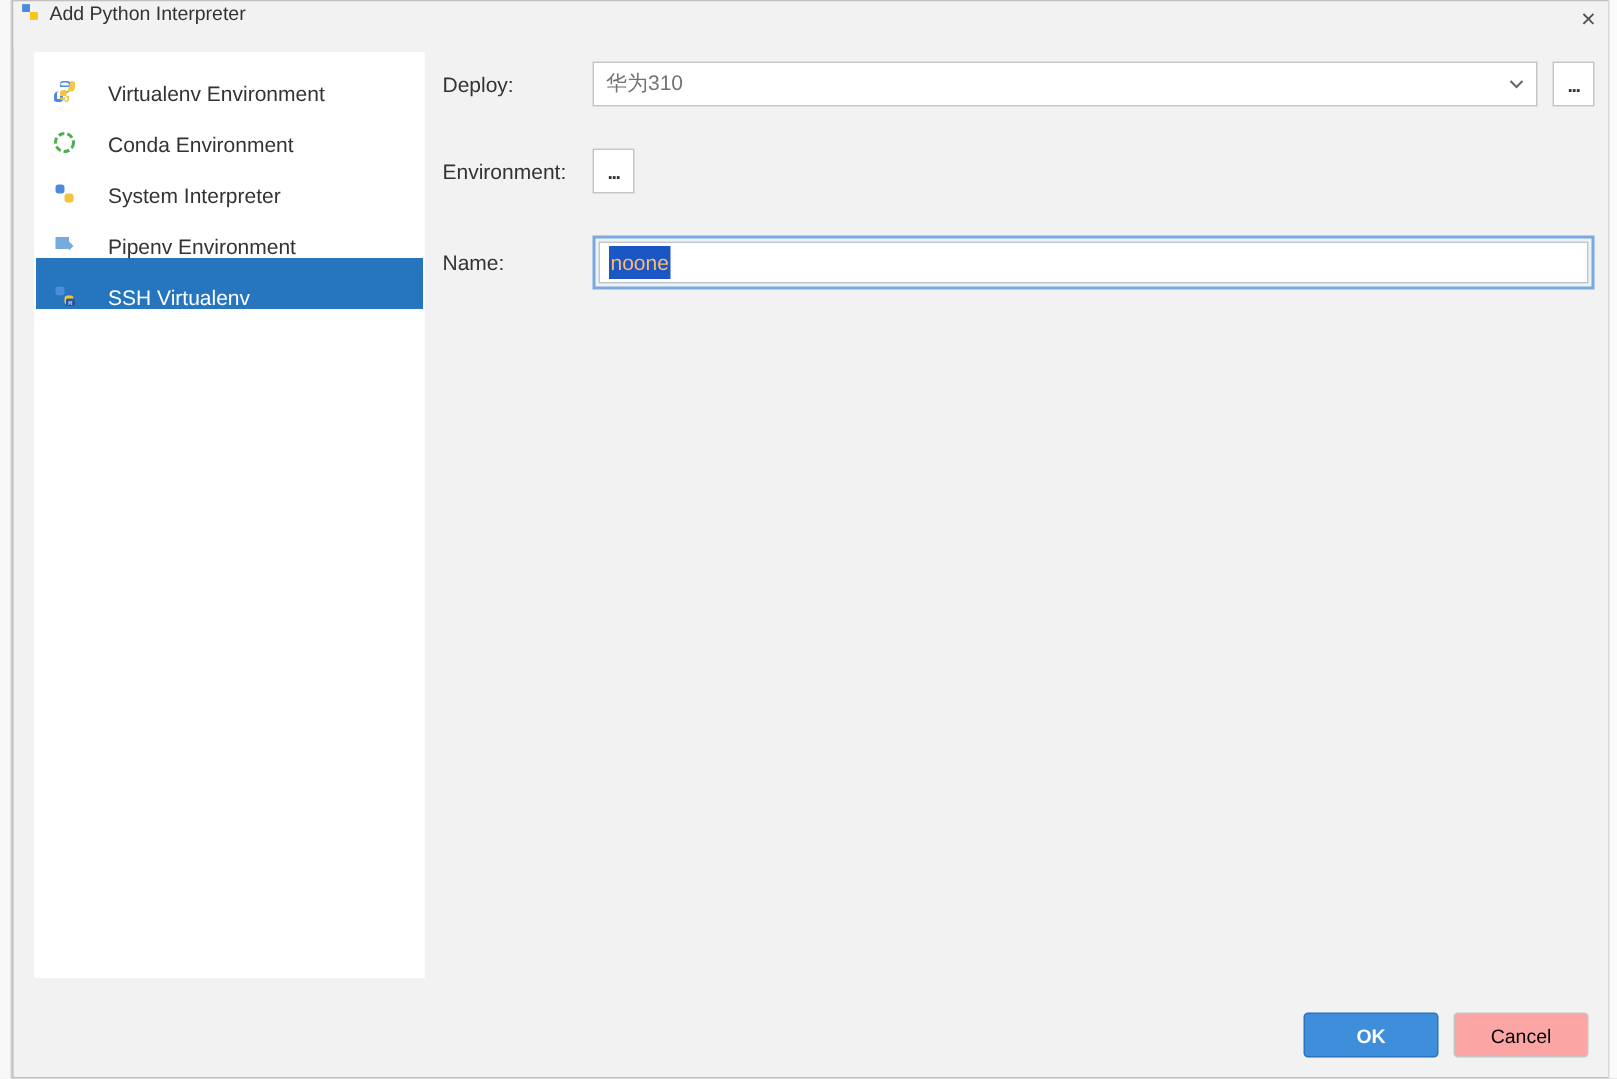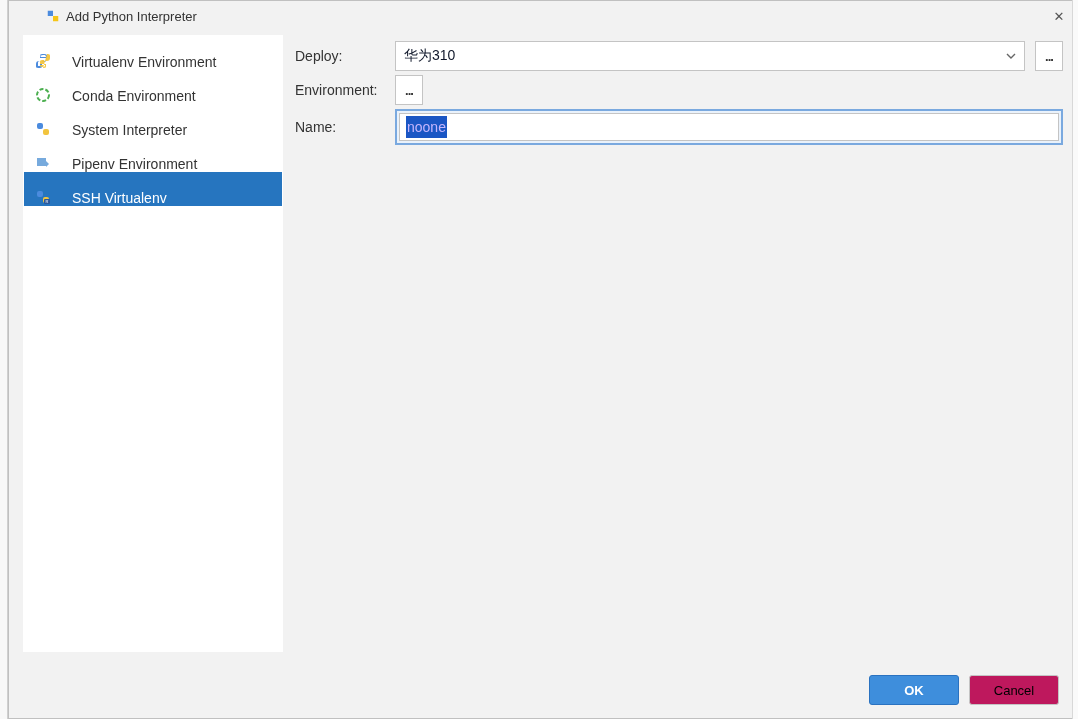--- a/index.html
+++ b/index.html
@@ -27,24 +27,23 @@
   right: 0;
   bottom: 0;
   background: #f2f2f2;
   display: flex;
   flex-direction: column;
   border: 1px solid #c0c0c0;
 }
 .titlebar {
   height: 30px;
   display: flex;
-  align-items: center;
+  align-items: flex-start;
   padding: 0 4px;
   background: #f2f2f2;
-  margin-left: 33px;
 }
 .titlebar-icon {
   display: inline-flex;
   margin-right: 6px;
 }
 .titlebar-title {
   flex: 1;
   font-size: 13px;
   color: #333;
 }
@@ -85,40 +84,40 @@
   background: #2675bf;
   color: #ffffff;
 }
 .sidebar-icon { width: 18px; height: 18px; display: inline-flex; align-items:center; justify-content:center; flex-shrink:0; }
 
 .form-area {
   flex: 1;
   margin-top: 4px;
   display: flex;
   flex-direction: column;
-  gap: 4px;
+  gap: 28px;
   padding-top: 6px;
 }
 .form-row {
   display: flex;
   align-items: center;
   gap: 10px;
 }
 .form-label {
   width: 90px;
   font-size: 14px;
   color: #333;
 }
 .fld {
   height: 30px;
   border: 1px solid #c4c4c4;
   background: #fff;
   padding: 0 8px;
   font-size: 14px;
-  color: #0f172a;
+  color: #737373;
   display: flex;
   align-items: center;
   flex: 1;
 }
 .combo {
   position: relative;
 }
 .combo-arrow {
   position: absolute;
   right: 8px;
@@ -138,21 +137,21 @@
 }
 .name-wrap {
   flex: 1;
   padding: 2px;
   border: 2px solid #7aa9df;
   background: #eaf2fb;
 }
 .name-selection {
   display: inline-block;
   background: #1a56c4;
-  color: #c4b5fd;
+  color: #fdba74;
   padding: 1px 1px;
   line-height: 20px;
 }
 .name-field-inner {
   width: 100%;
   height: 28px;
   border: 1px solid #c4c4c4;
   background: #fff;
   padding: 3px 6px;
   font-size: 14px;
@@ -166,21 +165,21 @@
   display: flex;
   align-items: center;
   justify-content: flex-end;
   padding: 0 18px;
   gap: 10px;
 }
 .btn {
   min-width: 90px;
   height: 30px;
   border: 1px solid #c4c4c4;
-  background: #be185d;
+  background: #fca5a5;
   font-size: 13px;
   cursor: pointer;
   border-radius: 3px;
 }
 .btn-primary {
   background: #3e8edc;
   border-color: #2a72c0;
   color: #fff;
   font-weight: 600;
 }

